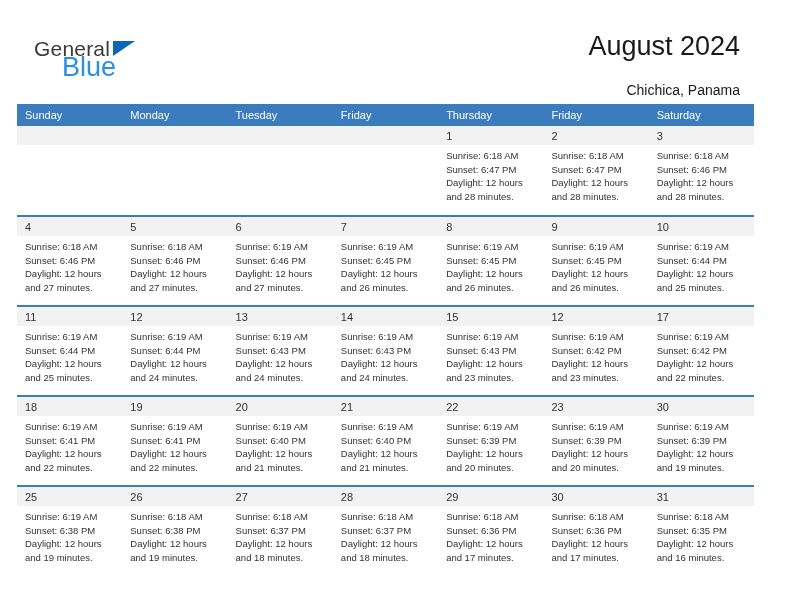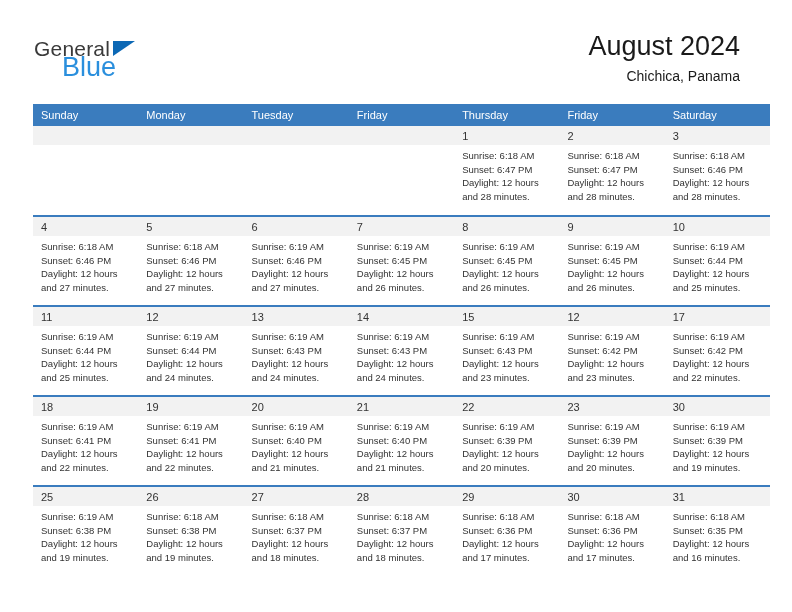--- a/index.html
+++ b/index.html
@@ -73,28 +73,28 @@
     color: #1a1a1a;
     line-height: 32px;
     font-weight: normal;
     margin: 0;
     font-family: "Liberation Sans", sans-serif;
   }
   .cal-subtitle {
     font-size: 14px;
     color: #1a1a1a;
     line-height: 20px;
-    margin-top: 4px;
+    margin-top: 18px;
     font-family: "Liberation Sans", sans-serif;
   }
 
   
   .calendar {
     position: absolute;
-    left: 33px;
+    left: 17px;
     top: 104px;
     width: 737px;
     border-collapse: collapse;
     table-layout: fixed;
   }
   .calendar th {
     background: #3a7cbe;
     color: #ffffff;
     font-size: 11px;
     font-weight: normal;

